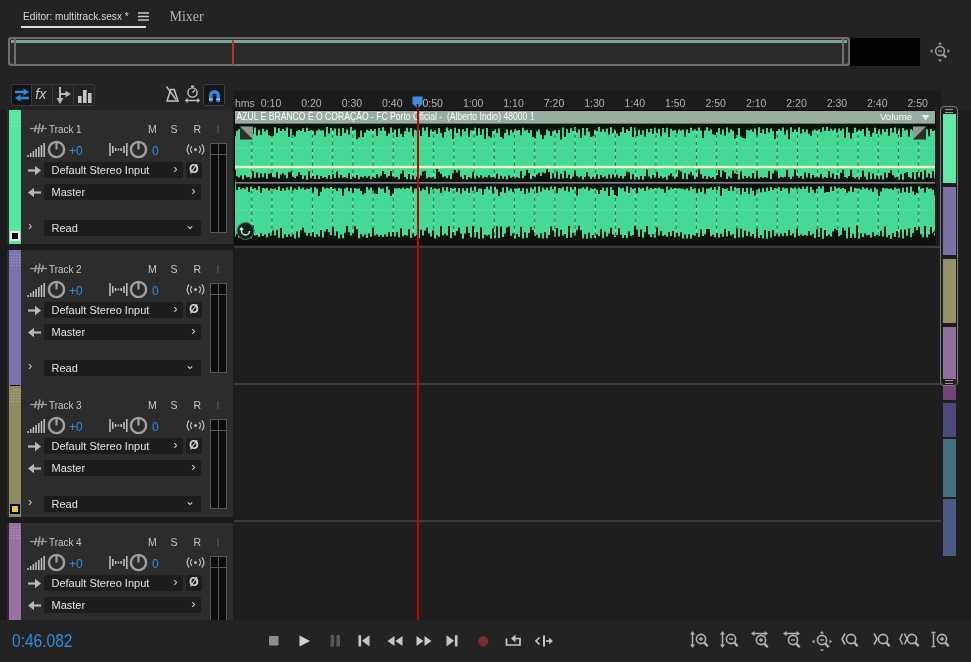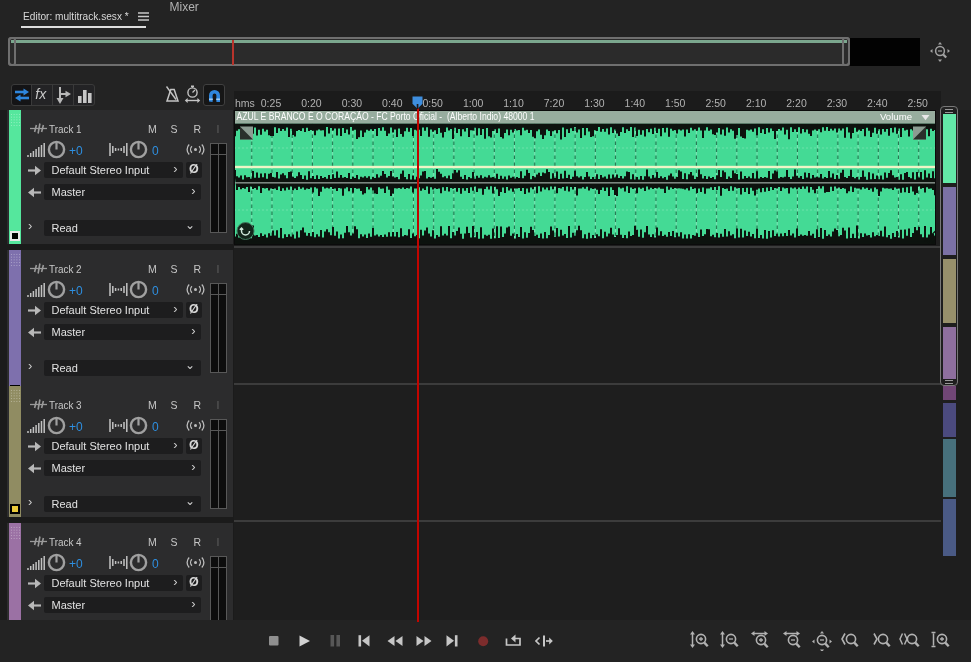--- a/index.html
+++ b/index.html
@@ -1,21 +1,21 @@
 <!DOCTYPE html>
 <html><head><meta charset="utf-8"><style>
 * { margin:0; padding:0; box-sizing:border-box; }
 html,body { width:971px; height:662px; background:#232323; font-family:"Liberation Sans",sans-serif; overflow:hidden; }
 #app { position:relative; width:971px; height:662px; }
 
 
 #tabtxt { position:absolute; left:22.5px; top:9.5px; font-size:11.5px; color:#d8d8d8; transform:scaleX(0.88); transform-origin:0 0; }
 #menuic { position:absolute; left:138px; top:12px; width:11px; }
 #underl { position:absolute; left:21px; top:25.5px; width:125px; height:2px; background:#dcdcdc; }
-#mixer { position:absolute; left:169.5px; top:0; font-size:12px; color:#b2b2b2; }
+#mixer { position:absolute; left:169.5px; top:9px; font-size:14px; color:#b2b2b2;font-family:Liberation Serif, serif; }
 
 
 #nav { position:absolute; left:8px; top:37px; width:842px; height:29px; border:2px solid #6f6f6f; border-radius:4px; background:#2b2b2b; }
 #navgreen { position:absolute; left:1px; top:1px; right:1px; height:2.5px; background:#7ba78e; }
 #navred { position:absolute; left:222px; top:1px; width:2px; height:25px; background:#b8342c; }
 .nhdl { position:absolute; top:37px; width:8px; height:29px; border:2px solid #6f6f6f; border-radius:3px; background:transparent; }
 #nblack { position:absolute; left:850px; top:38px; width:70px; height:28px; background:#020202; }
 
 
 #tgroup { position:absolute; left:10.5px; top:84px; width:84px; height:22px; border:1px solid #3a3a3a; border-radius:3px; background:#232325; display:flex; }
@@ -135,21 +135,21 @@
 <div id="magbtn">
       <svg style="position:absolute;left:3px;top:3px" width="15" height="14" viewBox="0 0 15 14">
         <path d="M2 13.5V7.5a5.5 5.5 0 0111 0v6.5h-3.6V7.5a1.9 1.9 0 00-3.8 0v6.5Z" fill="#2e86dd"></path>
         <rect x="2" y="10.5" width="3.8" height="1.6" fill="#9ccaf5"></rect>
         <rect x="9.2" y="10.5" width="3.8" height="1.6" fill="#9ccaf5"></rect>
       </svg>
     </div>
 
 <div id="ruler">
       <div id="hms">hms</div>
-      <div class="tl" style="left:23.0px">0:25</div>
+      <div class="tl" style="left:23.0px">0:10</div>
       <div class="tl" style="left:63.4px">0:20</div>
       <div class="tl" style="left:103.9px">0:30</div>
       <div class="tl" style="left:144.3px">0:40</div>
       <div class="tl" style="left:184.7px">0:50</div>
       <div class="tl" style="left:225.1px">1:00</div>
       <div class="tl" style="left:265.5px">1:10</div>
       <div class="tl" style="left:306.0px">7:20</div>
       <div class="tl" style="left:346.4px">1:30</div>
       <div class="tl" style="left:386.8px">1:40</div>
       <div class="tl" style="left:427.2px">1:50</div>
@@ -485,20 +485,23 @@
 <div style="position:absolute;left:3.5px;top:1.5px;width:8px;height:4px;border-top:1.5px solid #999;border-bottom:1.5px solid #999"></div>
 <div style="position:absolute;left:3.5px;bottom:1.5px;width:8px;height:4px;border-top:1.5px solid #999;border-bottom:1.5px solid #999"></div>
 </div>
 
 <div id="redline"></div>
 <svg style="position:absolute;left:412px;top:96px" width="11" height="13" viewBox="0 0 11 13">
       <path d="M0.5 0.5h10v7.3L5.5 12.7L0.5 7.8Z" fill="#3e8ede"></path>
       <rect x="4.7" y="8" width="1.7" height="5" fill="#1b1b1b"></rect>
     </svg>
 
+<div id="bottom">
+ <div id="time">0:46.082</div>
+</div>
 <svg style="position:absolute;left:269px;top:636px" width="10" height="10" viewBox="0 0 10 10">
       <rect width="9.5" height="9.5" rx="1" fill="#8f8f8f"></rect>
     </svg>
     <svg style="position:absolute;left:299px;top:635px" width="12" height="12" viewBox="0 0 12 12">
       <path d="M0.5 0.5L11 6L0.5 11.5Z" fill="#d2d2d2"></path>
     </svg>
     <svg style="position:absolute;left:330px;top:635px" width="11" height="12" viewBox="0 0 11 12">
       <rect x="0.5" width="3.6" height="11.5" fill="#575757"></rect>
       <rect x="6.4" width="3.6" height="11.5" fill="#575757"></rect>
     </svg>

